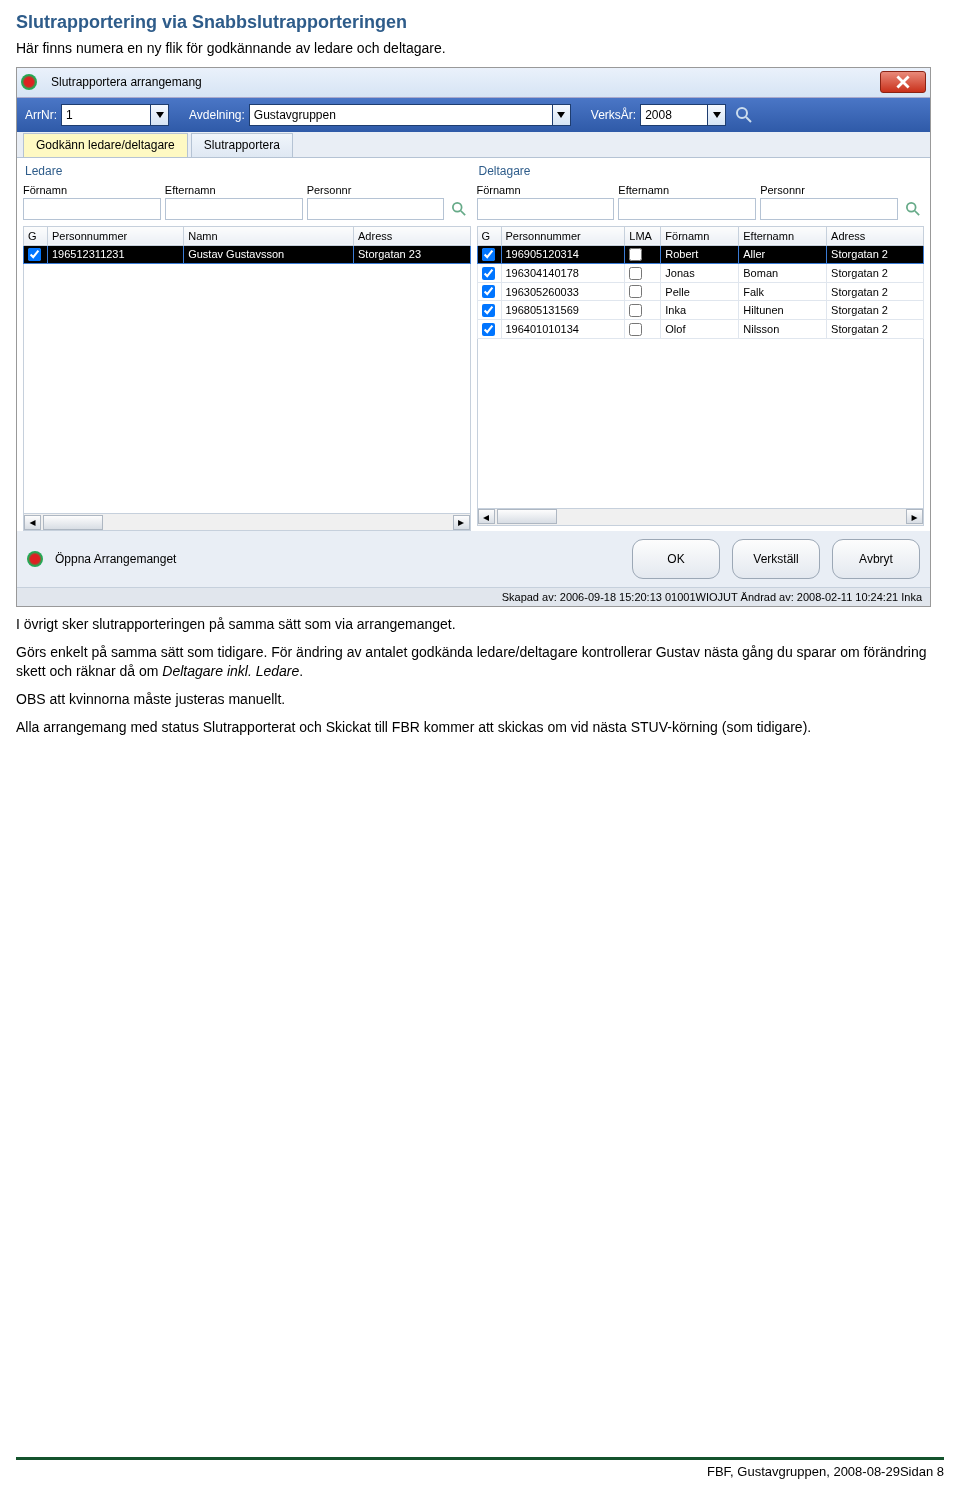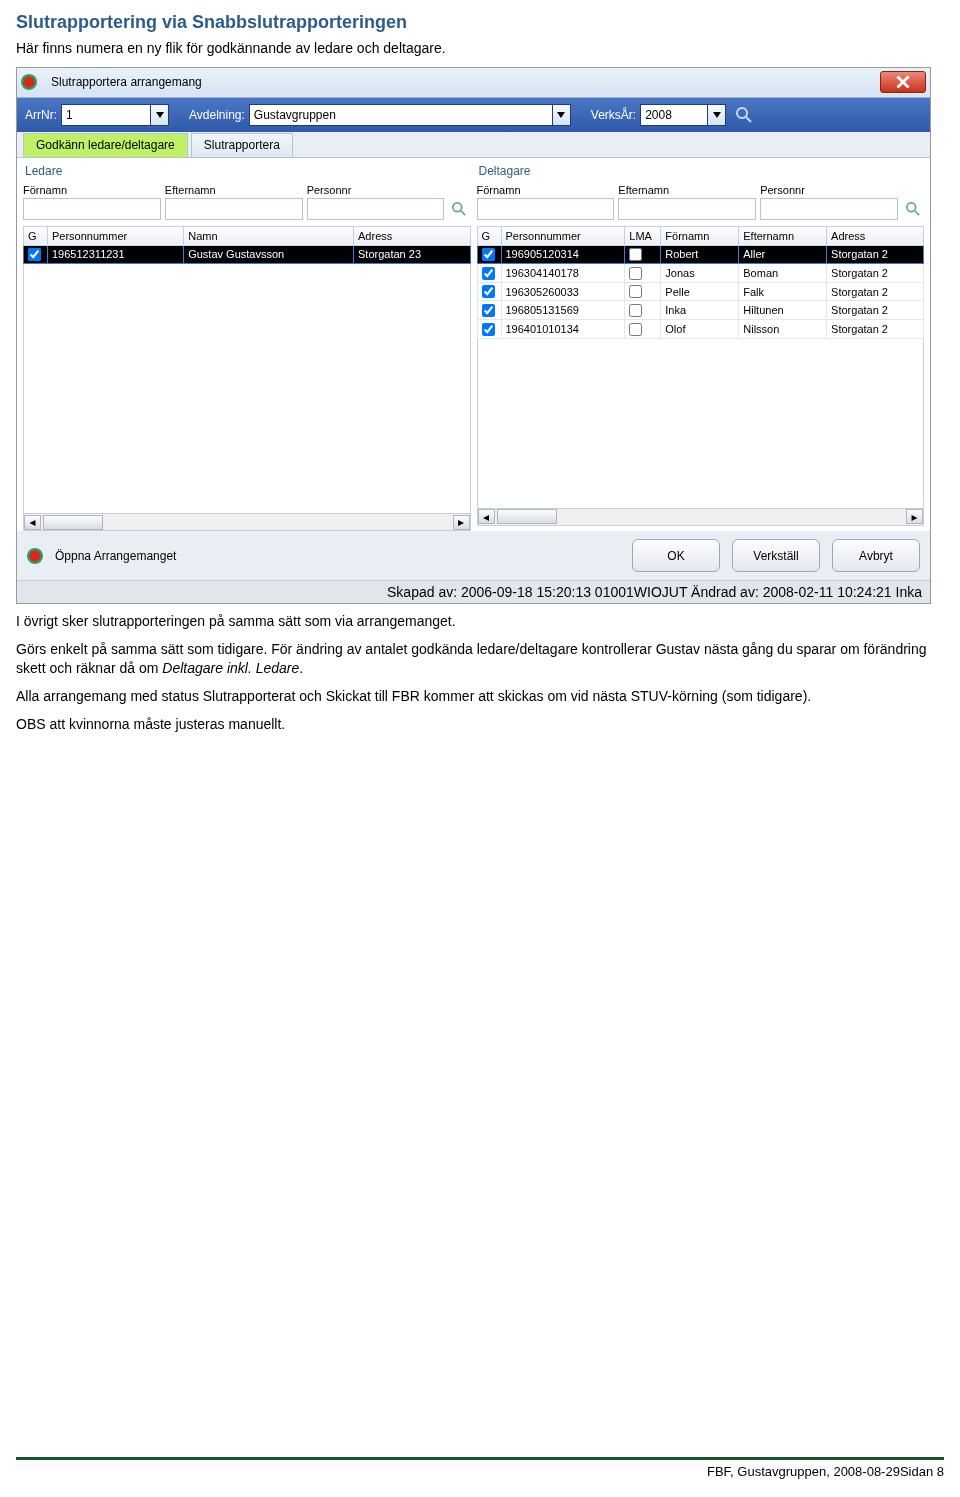--- a/index.html
+++ b/index.html
@@ -108,21 +108,21 @@
     padding: 0 12px;
     border: 1px solid #b5c3d4;
     border-bottom: none;
     background: linear-gradient(#f0f5fb,#dfe8f3);
     margin-right: 3px;
     display: flex; align-items: center;
     font-size: 12px;
     color: #000;
   }
   .tab.active {
-    background: #bef264;
+    background: #fef9c3;
   }
   .panes {
     display: flex;
     background: #fff;
     padding: 4px 6px 0 6px;
     gap: 6px;
   }
   .pane { flex: 1; }
   .pane-title {
     color: #2e5c8a;
@@ -217,35 +217,35 @@
   .bottombar .app-icon2 {
     width: 16px; height: 16px; border-radius: 50%;
     background: radial-gradient(circle,#d22 40%,#2a5 60%);
   }
   .bottombar .link {
     color: #000;
     flex: 1;
   }
   .btn {
     min-width: 88px;
-    height: 33px;
+    height: 40px;
     background: linear-gradient(#fdfdfd,#e3e8ef);
     border: 1px solid #9ca8b6;
-    border-radius: 6px;
+    border-radius: 11px;
     display:flex;align-items:center;justify-content:center;
     padding: 0 12px;
     font-size:12px;
     cursor:pointer;
   }
   .statusbar {
     background: #e1e6ed;
     border-top: 1px solid #c6d0dc;
     text-align: right;
     padding: 3px 8px;
-    font-size: 14px;
+    font-size: 11px;
     color: #000;
   }
   .footer {
     position: absolute;
     bottom: 18px;
     left: 16px;
     right: 16px;
     border-top: 3px solid #14532d;
     padding-top: 4px;
     font-size: 13px;
@@ -456,20 +456,20 @@
     </div>
 
     <div class="statusbar">Skapad av: 2006-09-18 15:20:13 01001WIOJUT Ändrad av: 2008-02-11 10:24:21 Inka</div>
   </div>
 
   <div class="body-text">I övrigt sker slutrapporteringen på samma sätt som via arrangemanget.</div>
 
   <div class="body-text">
     <span>Görs enkelt på samma sätt som tidigare. För ändring av antalet godkända ledare/deltagare kontrollerar Gustav nästa gång du sparar om förändring skett och räknar då om </span><span class="italic">Deltagare inkl. Ledare</span><span>.</span>
   </div>
+  <div class="body-text">OBS att kvinnorna måste justeras manuellt.</div>
   <div class="body-text">Alla arrangemang med status Slutrapporterat och Skickat till FBR kommer att skickas om vid nästa STUV-körning (som tidigare).</div>
-  <div class="body-text">OBS att kvinnorna måste justeras manuellt.</div>
 </div>
 
 <div class="footer">
   <span>FBF, Gustavgruppen, 2008-08-29</span>
   <span>Sidan 8</span>
 </div>
 
 </body></html>

